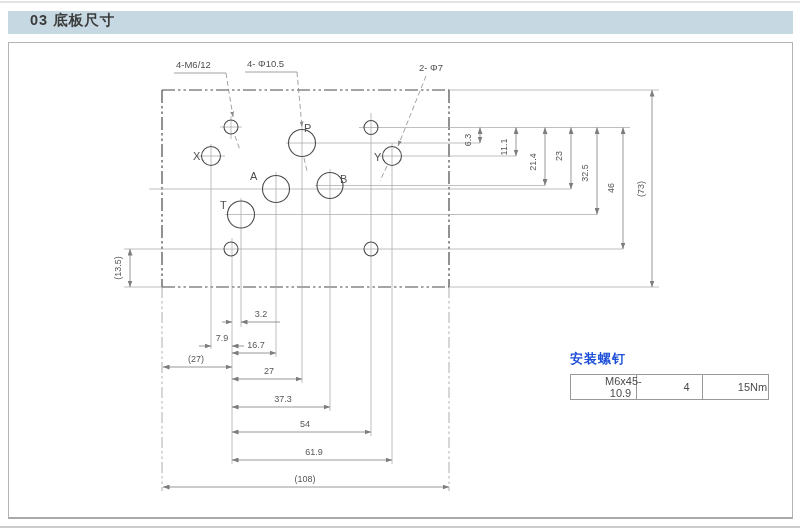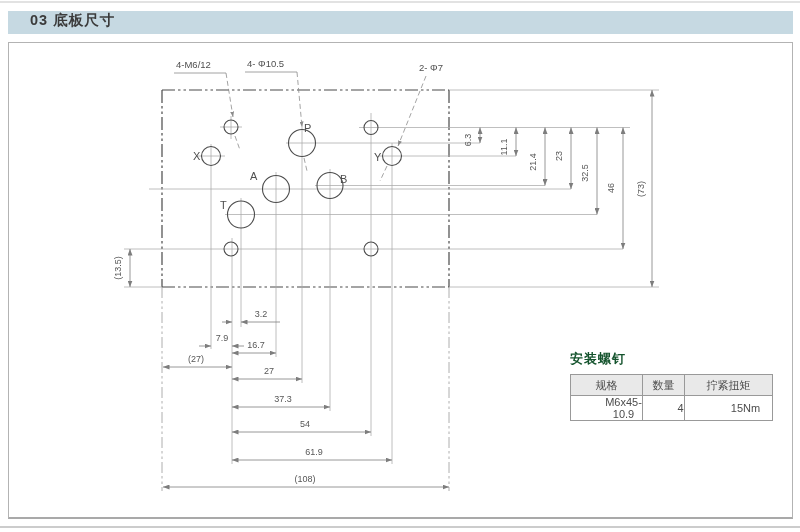--- a/index.html
+++ b/index.html
@@ -30,21 +30,21 @@
   .cl{stroke:#aaaaaa;stroke-width:0.75;}
   .dim{stroke:#7d7d7d;stroke-width:0.8;fill:none;}
   .leader{stroke:#8b8b8b;stroke-width:0.8;fill:none;stroke-dasharray:5 3;}
   .leader-u{stroke:#8b8b8b;stroke-width:0.8;fill:none;}
   text.dimtxt{font-size:9px;fill:#575757;}
   text.porttxt{font-size:11px;fill:#4f4f4f;}
   text.callouttxt{font-size:9.5px;fill:#4f4f4f;}
 
   
   .screw-block{position:absolute;left:570px;top:350px;width:200px;}
-  .screw-title{font-size:13px;font-weight:bold;color:#14532d;margin-bottom:6px;letter-spacing:1px;}
+  .screw-title{font-size:13px;font-weight:bold;color:#1d4ed8;margin-bottom:6px;letter-spacing:1px;}
   table.screw{border-collapse:collapse;width:199px;table-layout:fixed;}
   table.screw th,table.screw td{
     border:1px solid #999999;font-weight:normal;text-align:center;
     font-size:11px;color:#4c4c4c;padding:0;
   }
   table.screw th{height:20px;}
   table.screw td{height:23px;padding-left:34px;}
   .col-spec{width:71px;}.col-qty{width:41px;}.col-torque{width:87px;}
 </style>
 </head>
@@ -201,25 +201,20 @@
 
     <line class="dim" x1="163" y1="487" x2="449" y2="487" marker-start="url(#ars)" marker-end="url(#ar)"></line>
     <text class="dimtxt" text-anchor="middle" x="305" y="482">(108)</text>
   </g>
 </svg>
 
 <div class="screw-block">
   <div class="screw-title">安装螺钉</div>
   <table class="screw">
     <tbody>
-        <tr>
-      <th class="col-spec" style="background: rgb(233, 233, 233);">规格</th>
-      <th class="col-qty" style="background: rgb(233, 233, 233);">数量</th>
-      <th class="col-torque" style="background: rgb(233, 233, 233);">拧紧扭矩</th>
-    </tr>
     <tr>
       <td>M6x45-10.9</td>
       <td>4</td>
       <td>15Nm</td>
     </tr>
   </tbody>
     </table>
 </div>
 
 <div class="page-bottom-rule"></div>

